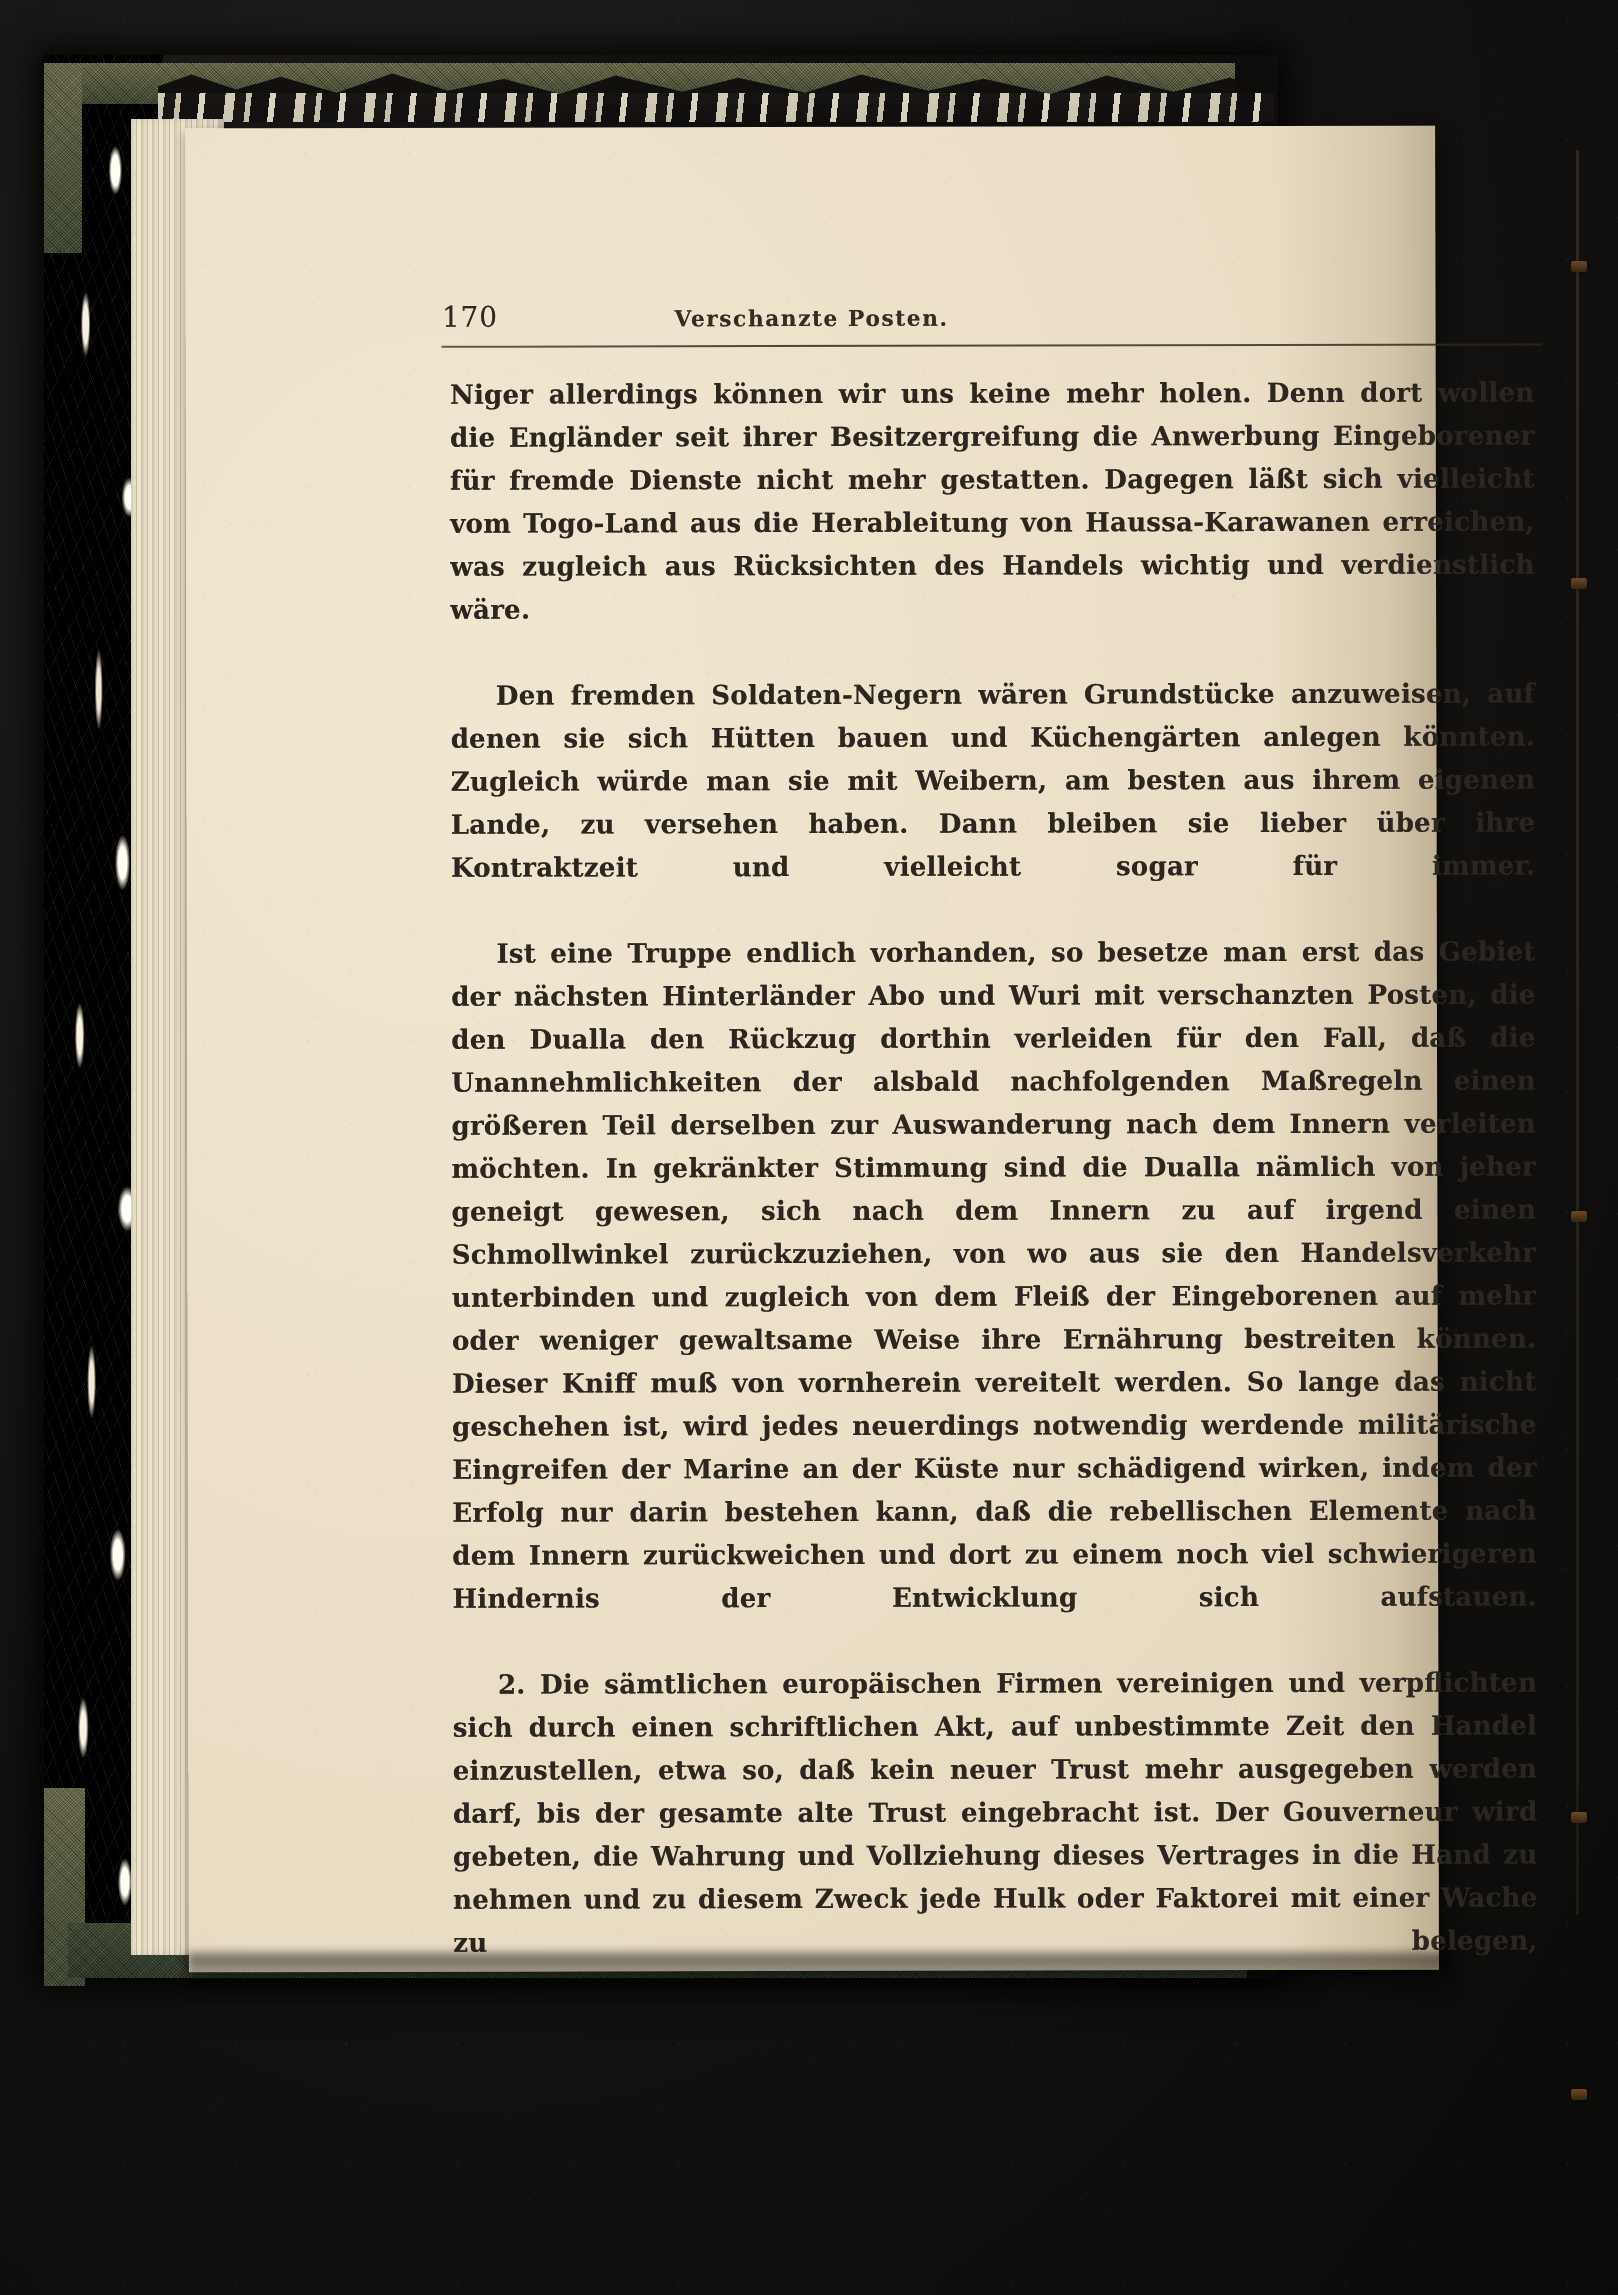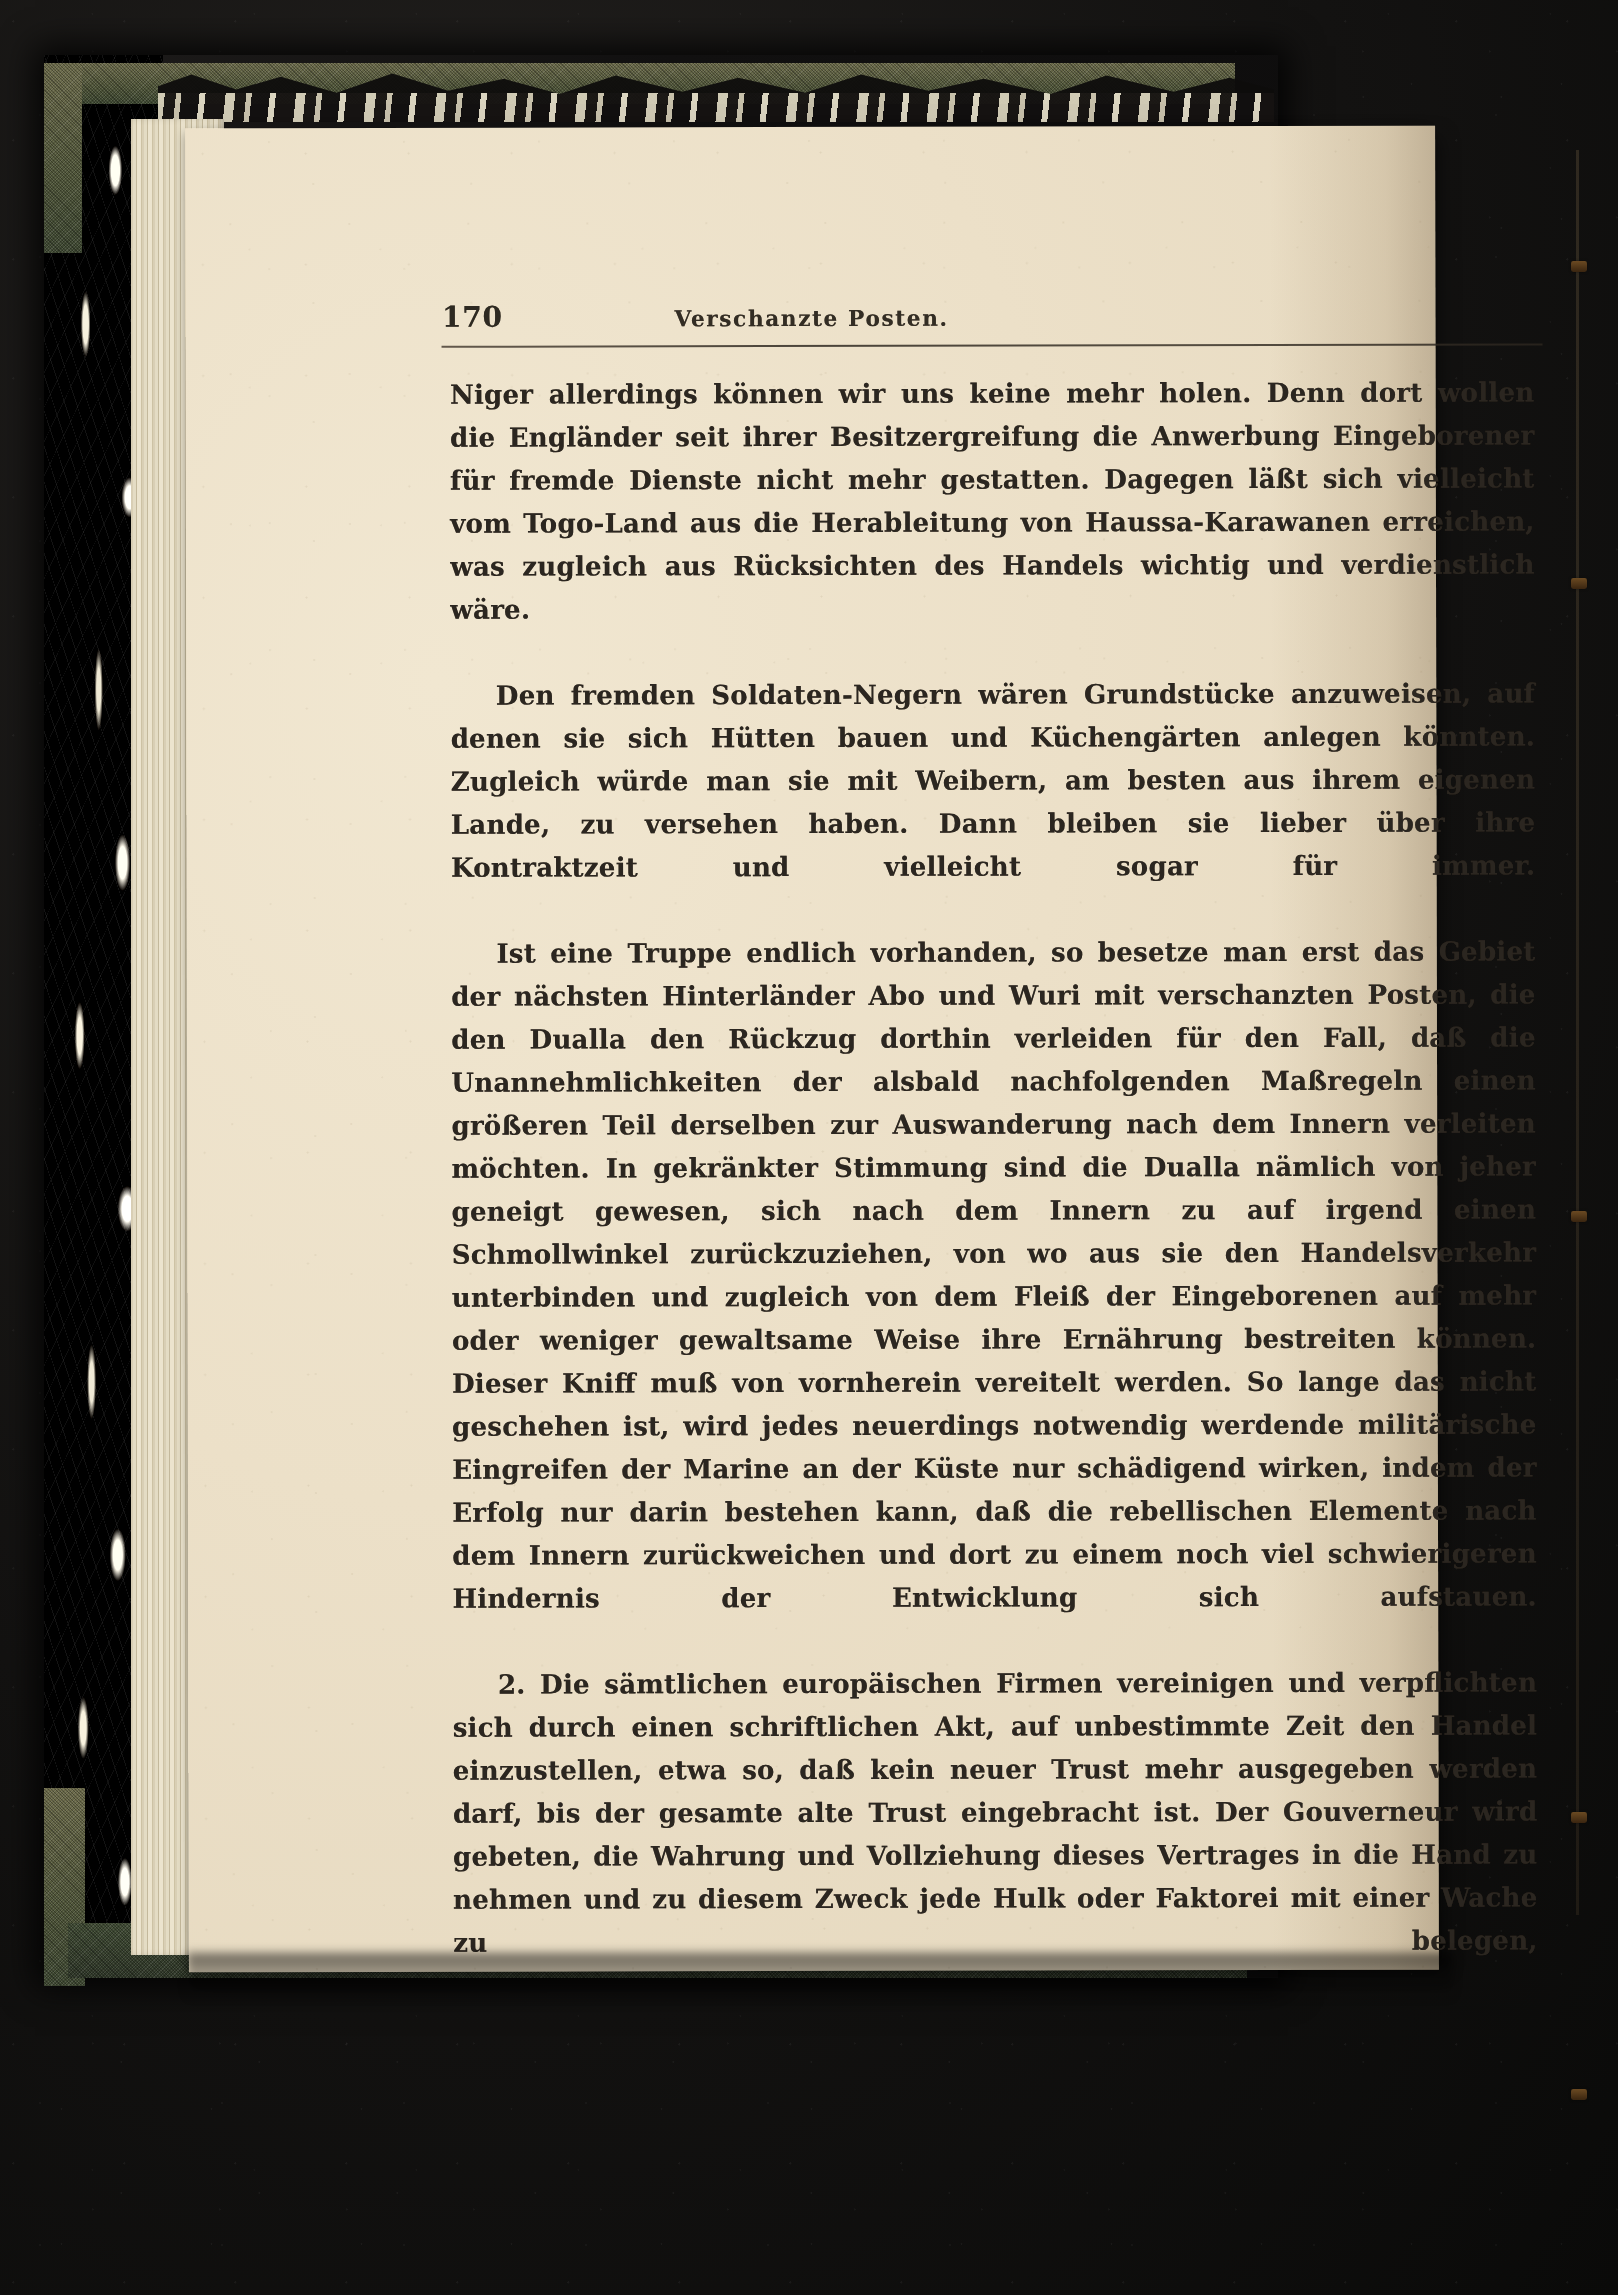--- a/index.html
+++ b/index.html
@@ -181,21 +181,21 @@
     font-weight:600;
   }
   #body-copy p{margin:0;}
   #body-copy p.indent{text-indent:46px;}
   
   #body-copy p:after{content:"";display:inline-block;width:100%;}
 
   
   .fraktur{
     font-family:"DejaVu Serif", serif;
-    font-weight:700;
+    font-weight:400;
     font-feature-settings:"liga" 1;
     transform:scaleX(0.985);
   }
 
   
   #body-copy, #running-head{
     text-shadow:0 0 0.5px rgba(60,45,30,.55);
   }
 
   

